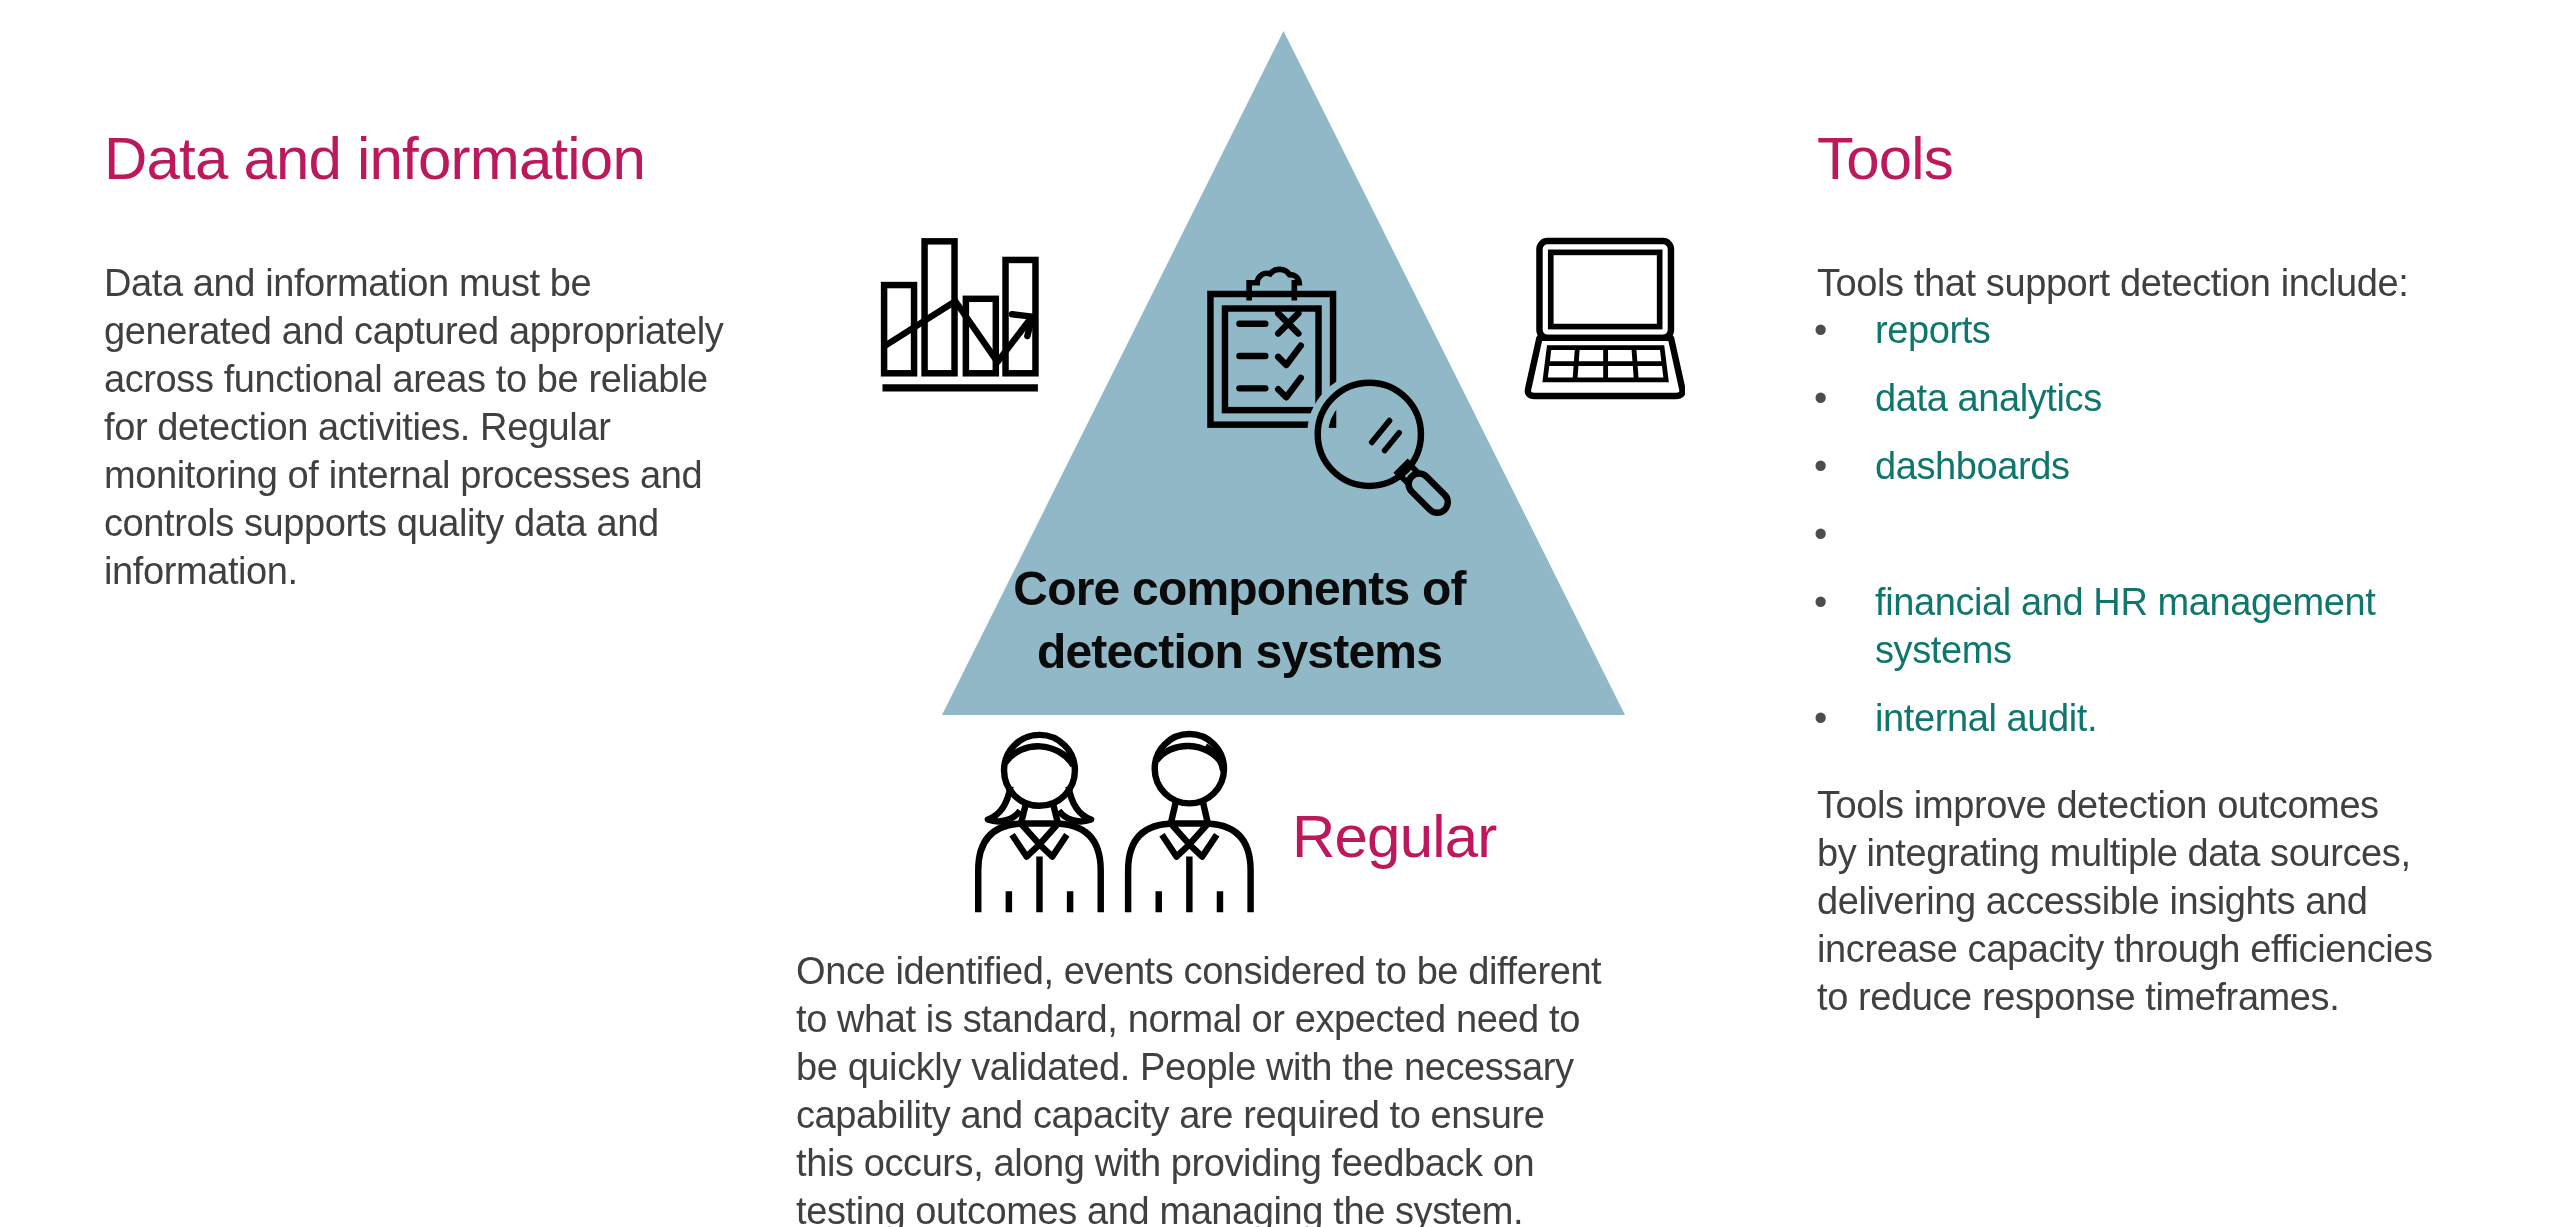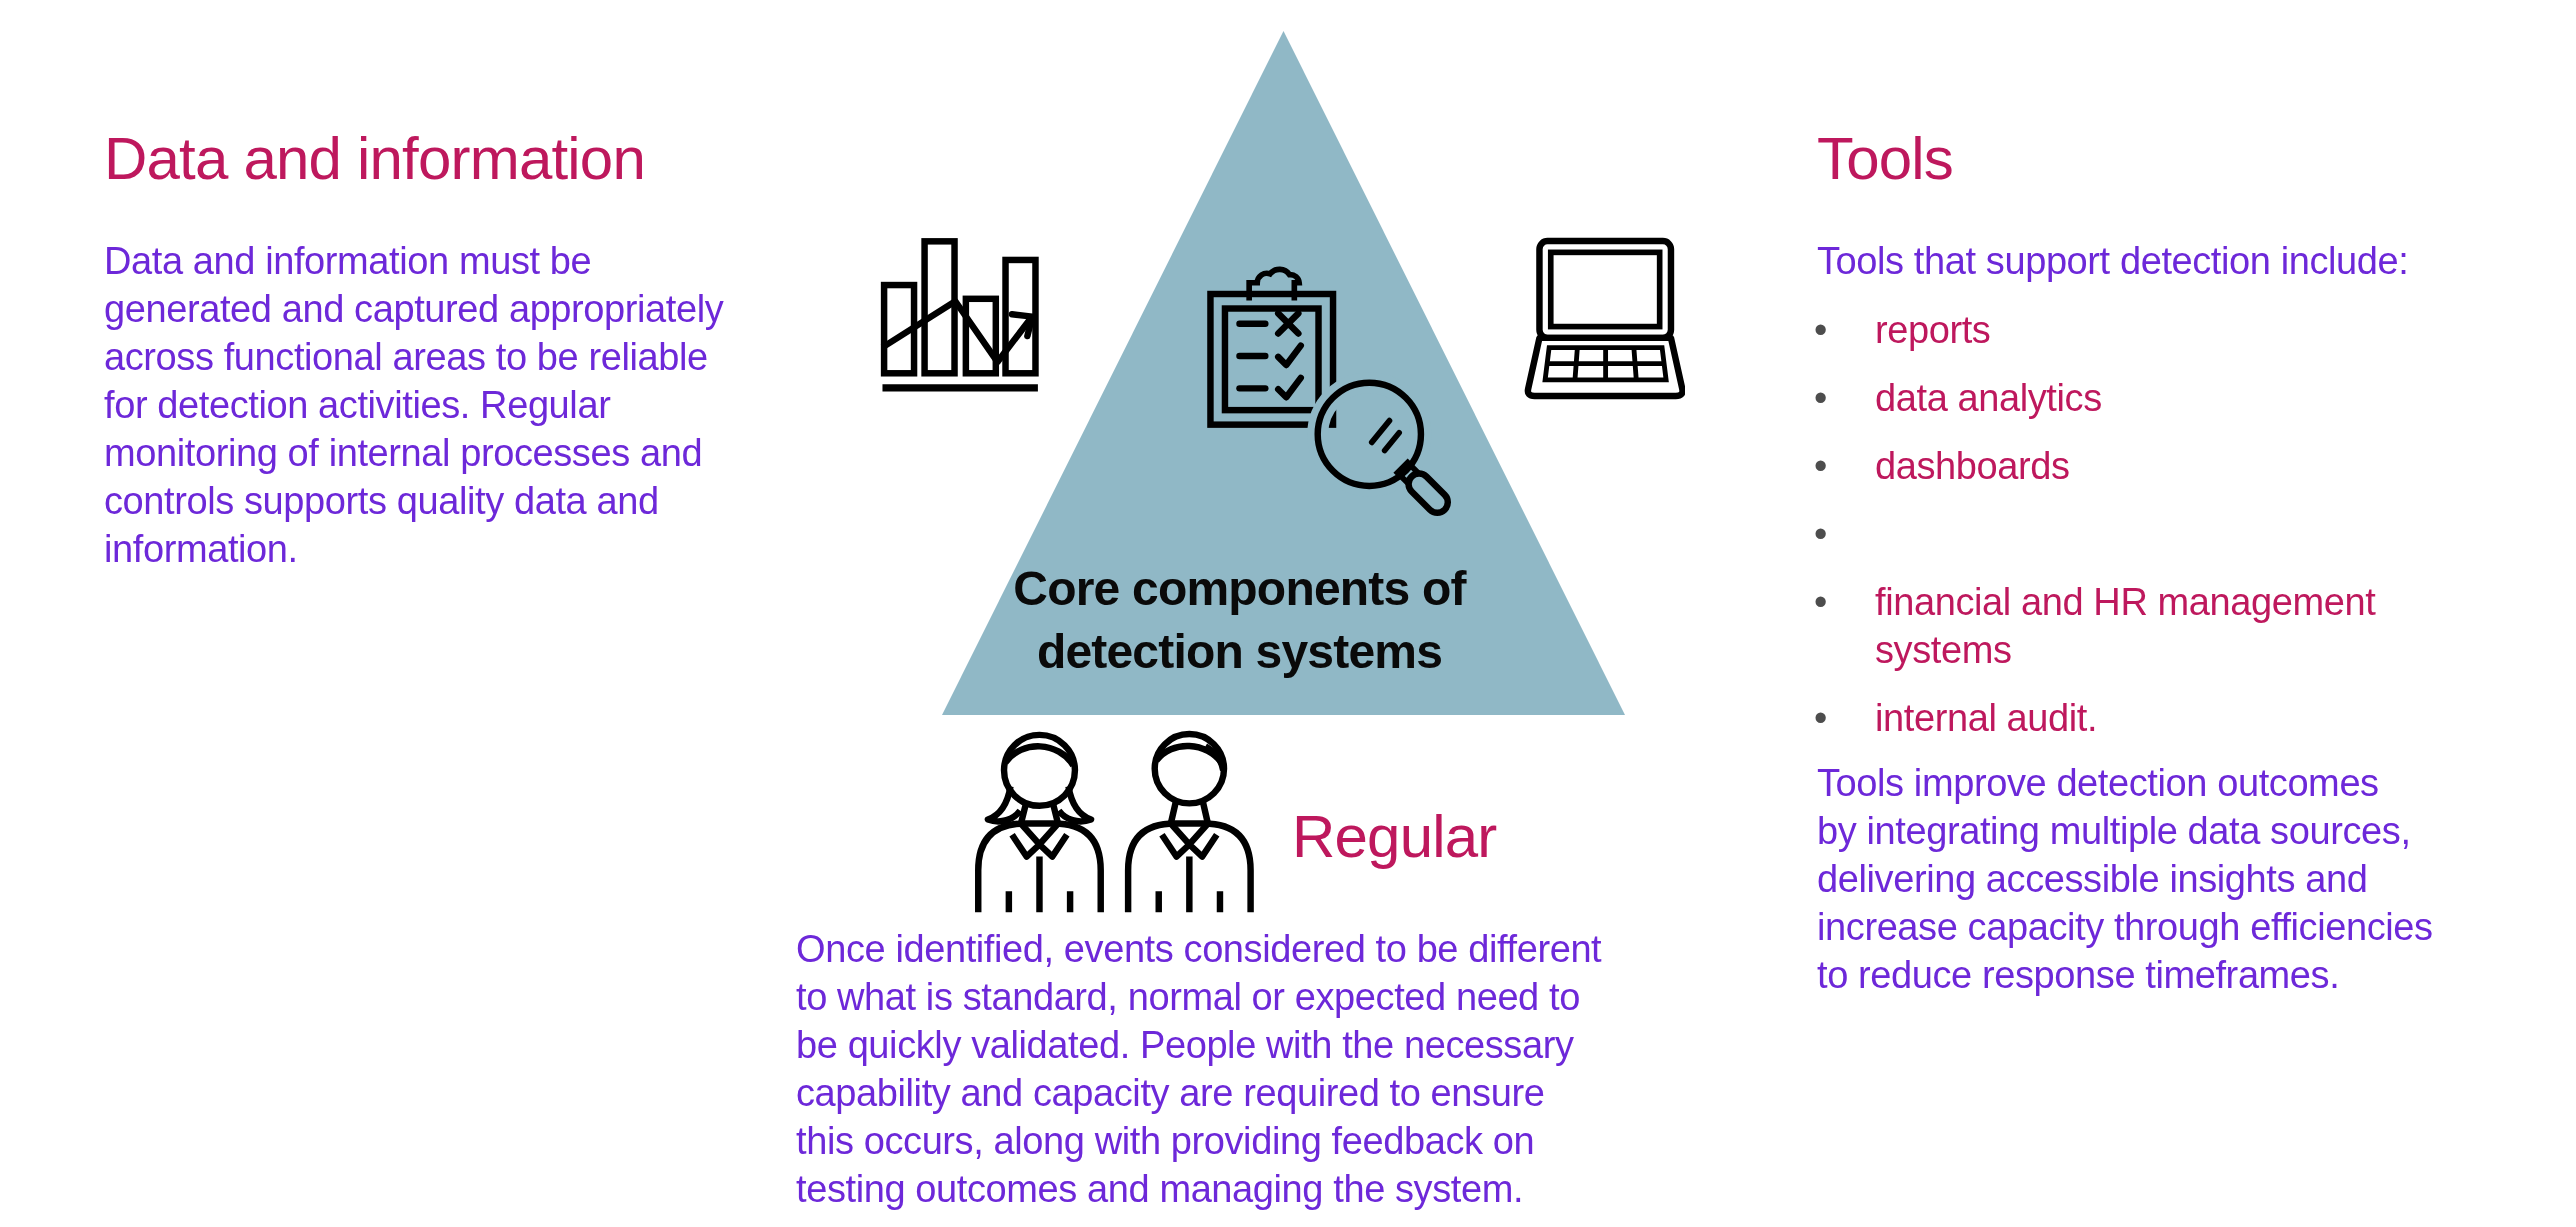--- a/index.html
+++ b/index.html
@@ -6,39 +6,39 @@
   body{
     width:2576px;height:1228px;position:relative;background:#ffffff;
     font-family:"Liberation Sans", sans-serif;overflow:hidden;
   }
   .abs{position:absolute;}
   .heading{
     font-size:60px;line-height:1.1;font-weight:400;color:#be185d;
     letter-spacing:-0.8px;white-space:nowrap;
   }
   .body-text{
-    font-size:38px;line-height:48px;font-weight:400;color:#6d28d9;
-    white-space:pre-line;letter-spacing:-0.4px;
+    font-size:38px;line-height:48px;font-weight:400;color:#404040;
+    white-space:pre-line;letter-spacing:-0.4px;margin-top:22px;
   }
   .tri{
     left:942px;top:31px;width:683px;height:684px;
     clip-path:polygon(50% 0%,100% 100%,0% 100%);
   }
   .tri-label{
     left:898px;top:557px;width:683px;text-align:center;
     font-size:48px;line-height:63px;font-weight:700;color:#0a0a0a;
     white-space:pre-line;letter-spacing:-0.8px;
   }
   .bullet-list{left:1814px;top:306px;width:759px;}
   .bullet-row{display:flex;align-items:flex-start;margin-bottom:20px;}
   .bullet-dot{
     flex:0 0 61px;font-size:38px;line-height:48px;color:#4d4d4d;
   }
   .bullet-text{
-    font-size:38px;line-height:48px;color:#be185d;white-space:pre-line;
+    font-size:38px;line-height:48px;color:#0f766e;white-space:pre-line;
     letter-spacing:-0.4px;
   }
   .people-par{
     left:796px;top:925px;width:937px;text-align:left;
   }
   svg{display:block;}
 </style>
 </head>
 <body style="background: rgb(255, 255, 255);">
 

